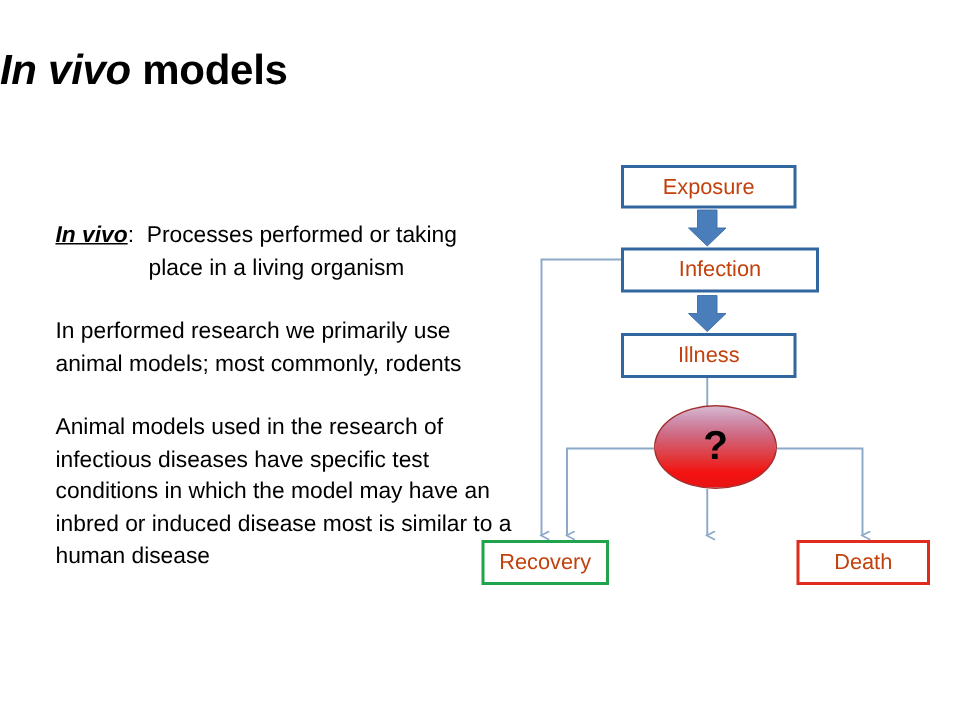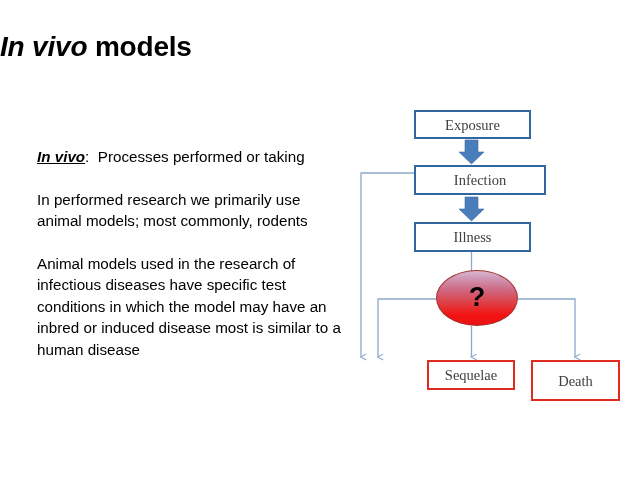--- a/index.html
+++ b/index.html
@@ -69,34 +69,33 @@
   }
   .node {
     position: absolute;
     box-sizing: border-box;
     display: flex;
     align-items: center;
     justify-content: center;
     background: #ffffff;
     font-size: 14.5px;
     line-height: 16px;
-    color: #404040;
+    color: #c2410c;
     white-space: nowrap;
-    font-family: Liberation Serif, serif;
   }
   .node.blue  { border: 2px solid #31679E; }
   .node.green { border: 2.5px solid #1FA44C; }
   .node.red   { border: 2.5px solid #E02B20; }
 
   #node-exposure  { left: 414px; top: 110px; width: 117px; height: 29px; }
   #node-infection { left: 414px; top: 165px; width: 132px; height: 30px; }
   #node-illness   { left: 414px; top: 222px; width: 117px; height: 30px; }
   #node-recovery  { left: 321px; top: 360px; width: 85px;  height: 30px; }
   #node-sequelae  { left: 427px; top: 360px; width: 88px;  height: 30px; }
-  #node-death     { left: 531px; top: 360px; width: 89px;  height: 41px; }
+  #node-death     { left: 531px; top: 360px; width: 89px;  height: 30px; }
 
   
   #node-question {
     position: absolute;
     left: 436px;
     top: 270px;
     width: 82px;
     height: 56px;
     border-radius: 50%;
     border: 1.5px solid #A33030;
@@ -136,20 +135,21 @@
 <div id="slide">
 
   <div id="slide-title">
     <span class="ital">In vivo</span><span> models</span>
   </div>
 
   <div id="text-column">
 
     <div class="para def">
       <span class="def-term">In vivo</span><span>:</span>&nbsp;&nbsp;<span>Processes performed or taking</span>
+      <span class="def-line2">place in a living organism</span>
     </div>
 
     <div class="spacer-sm"></div>
 
     <div class="para">In performed research we primarily use animal models; most commonly, rodents</div>
 
     <div class="spacer-md"></div>
 
     <div class="para">Animal models used in the research of infectious diseases have specific test conditions in which the model may have an inbred or induced disease most is similar to a human disease</div>
   </div>
@@ -201,23 +201,23 @@
     </div>
 
     <div class="node blue" id="node-illness">
       <span>Illness</span>
     </div>
 
     <div id="node-question">
       <span class="qmark">?</span>
     </div>
 
-
-    <div class="node red" id="node-sequelae">
-      <span>Sequelae</span>
-    </div>
+    <div class="node green" id="node-recovery">
+      <span>Recovery</span>
+    </div>
+
 
     <div class="node red" id="node-death">
       <span>Death</span>
     </div>
 
   </div>
 </div>
 
 </body></html>

